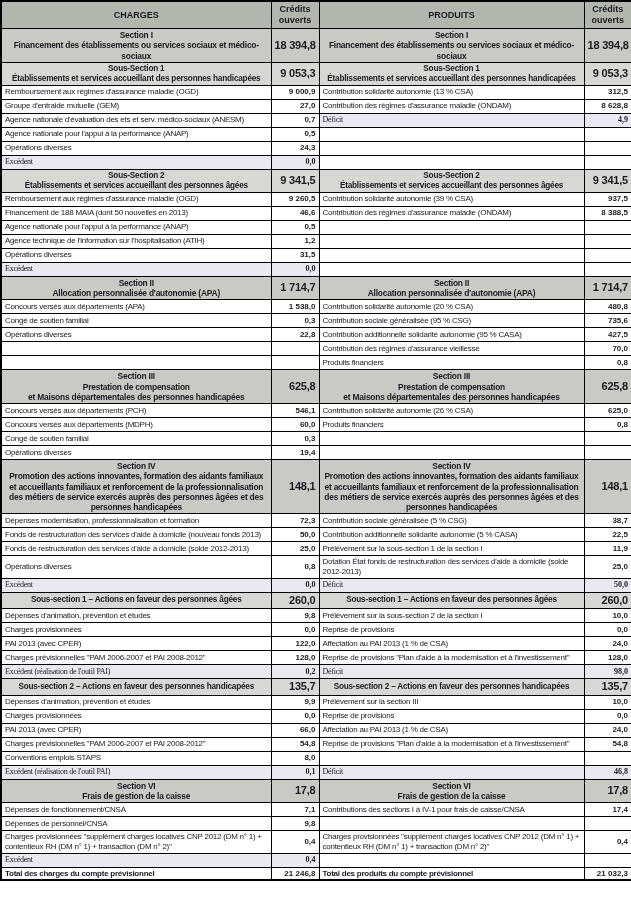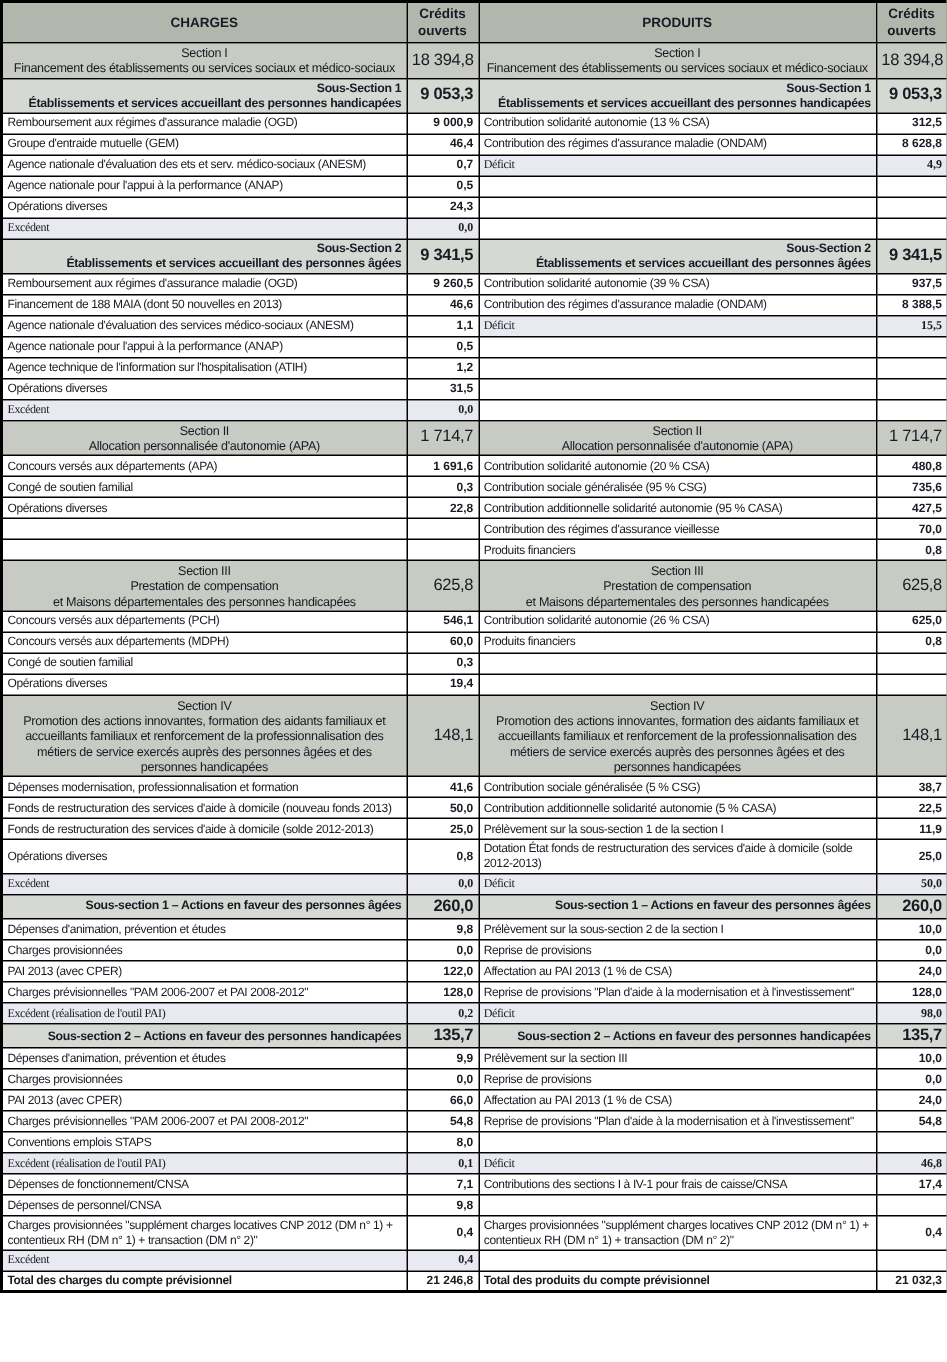--- a/index.html
+++ b/index.html
@@ -8,22 +8,22 @@
   }
   html,body{margin:0;padding:0;background:#fff;}
   body{width:631px;font-family:"Liberation Sans",sans-serif;color:var(--text);}
   table{border-collapse:collapse;width:631px;table-layout:fixed;border:2px solid var(--border);}
   td,th{border:1px solid var(--border);padding:1px 3px;font-size:8px;line-height:1.22;
         vertical-align:middle;overflow:hidden;color:var(--text);}
   thead th{background:var(--header-bg);font-weight:bold;text-align:center;font-size:9px;height:24px;white-space:pre-line;}
   td.lbl{text-align:left;letter-spacing:-0.25px;}
   td.val{text-align:right;font-weight:bold;white-space:nowrap;}
   tr.row td{height:11px;}
-  tr.section td{background:var(--section-bg);font-weight:normal;text-align:center;white-space:pre-line;font-size:8.4px;letter-spacing:-0.2px;}
-  tr.sub td{background:var(--sub-bg);font-weight:bold;text-align:right;white-space:pre-line;font-size:8.2px;letter-spacing:-0.2px;}
+  tr.section td{background:var(--section-bg);font-weight:bold;text-align:center;white-space:pre-line;font-size:8.4px;letter-spacing:-0.2px;}
+  tr.sub td{background:var(--sub-bg);font-weight:bold;text-align:center;white-space:pre-line;font-size:8.2px;letter-spacing:-0.2px;}
   tr.section td.val,tr.sub td.val{text-align:right;white-space:nowrap;font-size:11px;}
   tr.total td{font-weight:bold;}
   td.hl{background:var(--hl-bg);font-family:Liberation Serif, serif;}
 </style>
 </head>
 <body>
 
 <table>
   <colgroup>
     <col style="width:270px">
@@ -59,21 +59,21 @@
         <td class="val">9 053,3</td>
       </tr>
       <tr class="row">
         <td class="lbl">Remboursement aux régimes d'assurance maladie (OGD)</td>
         <td class="val">9 000,9</td>
         <td class="lbl">Contribution solidarité autonomie (13 % CSA)</td>
         <td class="val">312,5</td>
       </tr>
       <tr class="row">
         <td class="lbl">Groupe d'entraide mutuelle (GEM)</td>
-        <td class="val">46,4</td>
+        <td class="val">27,0</td>
         <td class="lbl">Contribution des régimes d'assurance maladie (ONDAM)</td>
         <td class="val">8 628,8</td>
       </tr>
       <tr class="row">
         <td class="lbl">Agence nationale d'évaluation des ets et serv. médico-sociaux (ANESM)</td>
         <td class="val">0,7</td>
         <td class="lbl hl">Déficit</td>
         <td class="val hl">4,9</td>
       </tr>
       <tr class="row">
@@ -108,26 +108,20 @@
         <td class="lbl">Contribution solidarité autonomie (39 % CSA)</td>
         <td class="val">937,5</td>
       </tr>
       <tr class="row">
         <td class="lbl">Financement de 188 MAIA (dont 50 nouvelles en 2013)</td>
         <td class="val">46,6</td>
         <td class="lbl">Contribution des régimes d'assurance maladie (ONDAM)</td>
         <td class="val">8 388,5</td>
       </tr>
       <tr class="row">
-        <td class="lbl">Agence nationale d'évaluation des services médico-sociaux (ANESM)</td>
-        <td class="val">1,1</td>
-        <td class="lbl hl">Déficit</td>
-        <td class="val hl">15,5</td>
-      </tr>
-      <tr class="row">
         <td class="lbl">Agence nationale pour l'appui à la performance (ANAP)</td>
         <td class="val">0,5</td>
         <td class="lbl"></td>
         <td class="val"></td>
       </tr>
       <tr class="row">
         <td class="lbl">Agence technique de l'information sur l'hospitalisation (ATIH)</td>
         <td class="val">1,2</td>
         <td class="lbl"></td>
         <td class="val"></td>
@@ -147,21 +141,21 @@
       <tr class="section">
         <td class="lbl">Section II
 Allocation personnalisée d'autonomie (APA)</td>
         <td class="val">1 714,7</td>
         <td class="lbl">Section II
 Allocation personnalisée d'autonomie (APA)</td>
         <td class="val">1 714,7</td>
       </tr>
       <tr class="row">
         <td class="lbl">Concours versés aux départements (APA)</td>
-        <td class="val">1 691,6</td>
+        <td class="val">1 538,0</td>
         <td class="lbl">Contribution solidarité autonomie (20 % CSA)</td>
         <td class="val">480,8</td>
       </tr>
       <tr class="row">
         <td class="lbl">Congé de soutien familial</td>
         <td class="val">0,3</td>
         <td class="lbl">Contribution sociale généralisée (95 % CSG)</td>
         <td class="val">735,6</td>
       </tr>
       <tr class="row">
@@ -219,21 +213,21 @@
       <tr class="section">
         <td class="lbl">Section IV
 Promotion des actions innovantes, formation des aidants familiaux et accueillants familiaux et renforcement de la professionnalisation des métiers de service exercés auprès des personnes âgées et des personnes handicapées</td>
         <td class="val">148,1</td>
         <td class="lbl">Section IV
 Promotion des actions innovantes, formation des aidants familiaux et accueillants familiaux et renforcement de la professionnalisation des métiers de service exercés auprès des personnes âgées et des personnes handicapées</td>
         <td class="val">148,1</td>
       </tr>
       <tr class="row">
         <td class="lbl">Dépenses modernisation, professionnalisation et formation</td>
-        <td class="val">41,6</td>
+        <td class="val">72,3</td>
         <td class="lbl">Contribution sociale généralisée (5 % CSG)</td>
         <td class="val">38,7</td>
       </tr>
       <tr class="row">
         <td class="lbl">Fonds de restructuration des services d'aide à domicile (nouveau fonds 2013)</td>
         <td class="val">50,0</td>
         <td class="lbl">Contribution additionnelle solidarité autonomie (5 % CASA)</td>
         <td class="val">22,5</td>
       </tr>
       <tr class="row">
@@ -325,20 +319,28 @@
         <td class="val">8,0</td>
         <td class="lbl"></td>
         <td class="val"></td>
       </tr>
       <tr class="row">
         <td class="lbl hl">Excédent (réalisation de l'outil PAI)</td>
         <td class="val hl">0,1</td>
         <td class="lbl hl">Déficit</td>
         <td class="val hl">46,8</td>
       </tr>
+      <tr class="section">
+        <td class="lbl">Section VI
+Frais de gestion de la caisse</td>
+        <td class="val">17,8</td>
+        <td class="lbl">Section VI
+Frais de gestion de la caisse</td>
+        <td class="val">17,8</td>
+      </tr>
       <tr class="row">
         <td class="lbl">Dépenses de fonctionnement/CNSA</td>
         <td class="val">7,1</td>
         <td class="lbl">Contributions des sections I à IV-1 pour frais de caisse/CNSA</td>
         <td class="val">17,4</td>
       </tr>
       <tr class="row">
         <td class="lbl">Dépenses de personnel/CNSA</td>
         <td class="val">9,8</td>
         <td class="lbl"></td>

